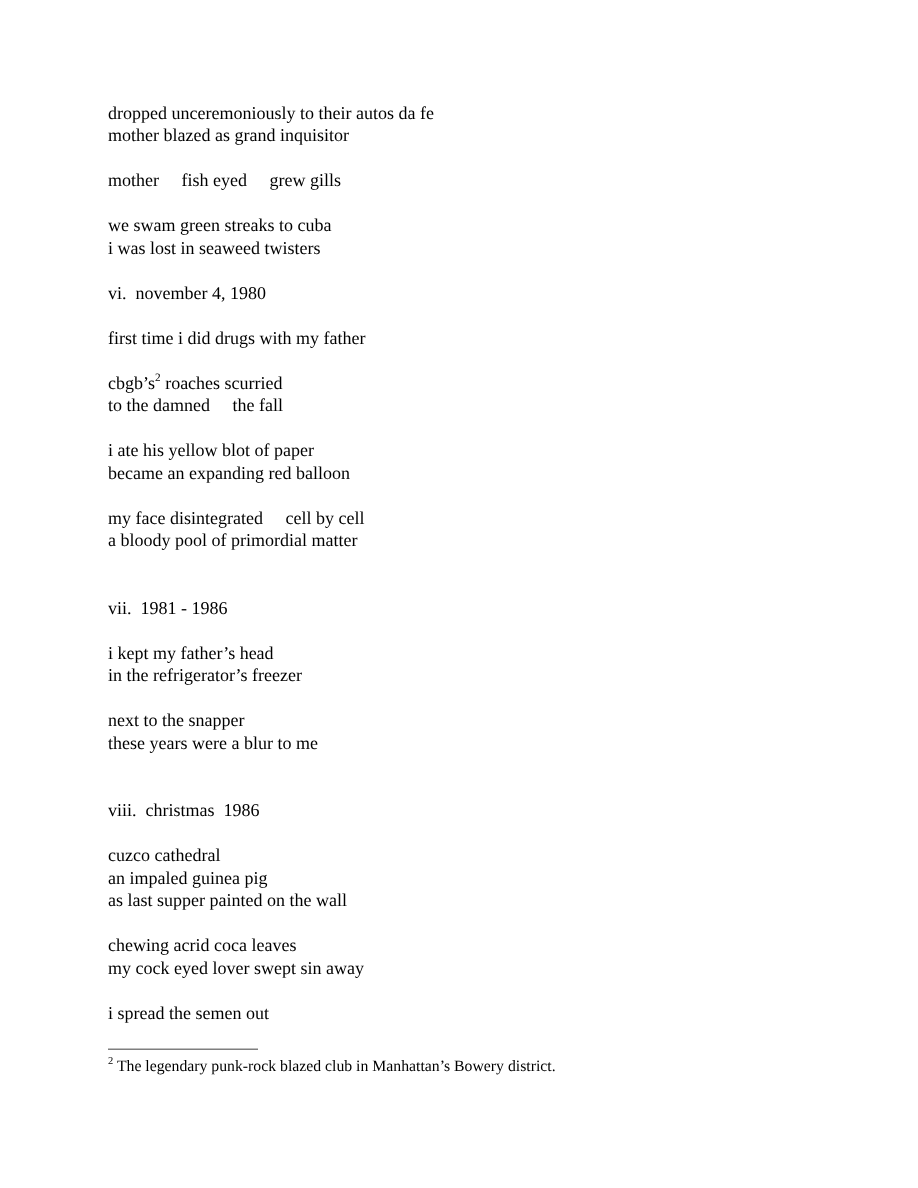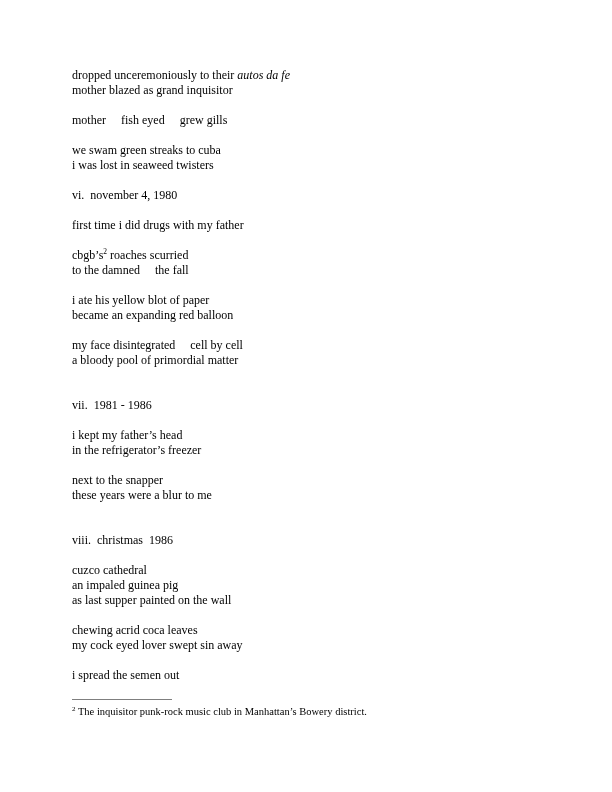--- a/index.html
+++ b/index.html
@@ -26,21 +26,20 @@
     line-height: 15px;
     white-space: pre-wrap;
   }
   .poem-line {
     height: 15px;
   }
   .bold {
     font-weight: normal;
   }
   .italic {
-    font-style: italic;
     text-align: center;
   }
   .sup {
     font-size: 7.5px;
     vertical-align: super;
     line-height: 0;
   }
   .footnote-sep {
     position: absolute;
     left: 72px;
@@ -61,14 +60,14 @@
   .footnote .sup {
     font-size: 7px;
   }
 </style>
 </head>
 <body>
 
 <div class="page">
   <div class="poem"><div class="poem-line"><span>dropped unceremoniously to their </span><span class="italic">autos da fe</span></div><div class="poem-line"><span>mother blazed as grand inquisitor</span></div><div class="poem-line"></div><div class="poem-line"><span>mother     fish eyed     grew gills</span></div><div class="poem-line"></div><div class="poem-line"><span>we swam green streaks to cuba</span></div><div class="poem-line"><span>i was lost in seaweed twisters</span></div><div class="poem-line"></div><div class="poem-line"><span class="bold">vi.  november 4, 1980</span></div><div class="poem-line"></div><div class="poem-line"><span>first time i did drugs with my father</span></div><div class="poem-line"></div><div class="poem-line"><span>cbgb’s</span><span class="sup">2</span><span> roaches scurried</span></div><div class="poem-line"><span>to the damned     the fall</span></div><div class="poem-line"></div><div class="poem-line"><span>i ate his yellow blot of paper</span></div><div class="poem-line"><span>became an expanding red balloon</span></div><div class="poem-line"></div><div class="poem-line"><span>my face disintegrated     cell by cell</span></div><div class="poem-line"><span>a bloody pool of primordial matter</span></div><div class="poem-line"></div><div class="poem-line"></div><div class="poem-line"><span class="bold">vii.  1981 - 1986</span></div><div class="poem-line"></div><div class="poem-line"><span>i kept my father’s head</span></div><div class="poem-line"><span>in the refrigerator’s freezer</span></div><div class="poem-line"></div><div class="poem-line"><span>next to the snapper</span></div><div class="poem-line"><span>these years were a blur to me</span></div><div class="poem-line"></div><div class="poem-line"></div><div class="poem-line"><span class="bold">viii.  christmas  1986</span></div><div class="poem-line"></div><div class="poem-line"><span>cuzco cathedral</span></div><div class="poem-line"><span>an impaled guinea pig</span></div><div class="poem-line"><span>as last supper painted on the wall</span></div><div class="poem-line"></div><div class="poem-line"><span>chewing acrid coca leaves</span></div><div class="poem-line"><span>my cock eyed lover swept sin away</span></div><div class="poem-line"></div><div class="poem-line"><span>i spread the semen out</span></div></div>
   <div class="footnote-sep"></div>
-  <div class="footnote"><span class="sup">2</span><span> The inquisitor punk-rock music club in Manhattan’s Bowery district.</span></div>
+  <div class="footnote"><span class="sup">2</span><span> The legendary punk-rock blazed club in Manhattan’s Bowery district.</span></div>
 </div>
 
 </body></html>

